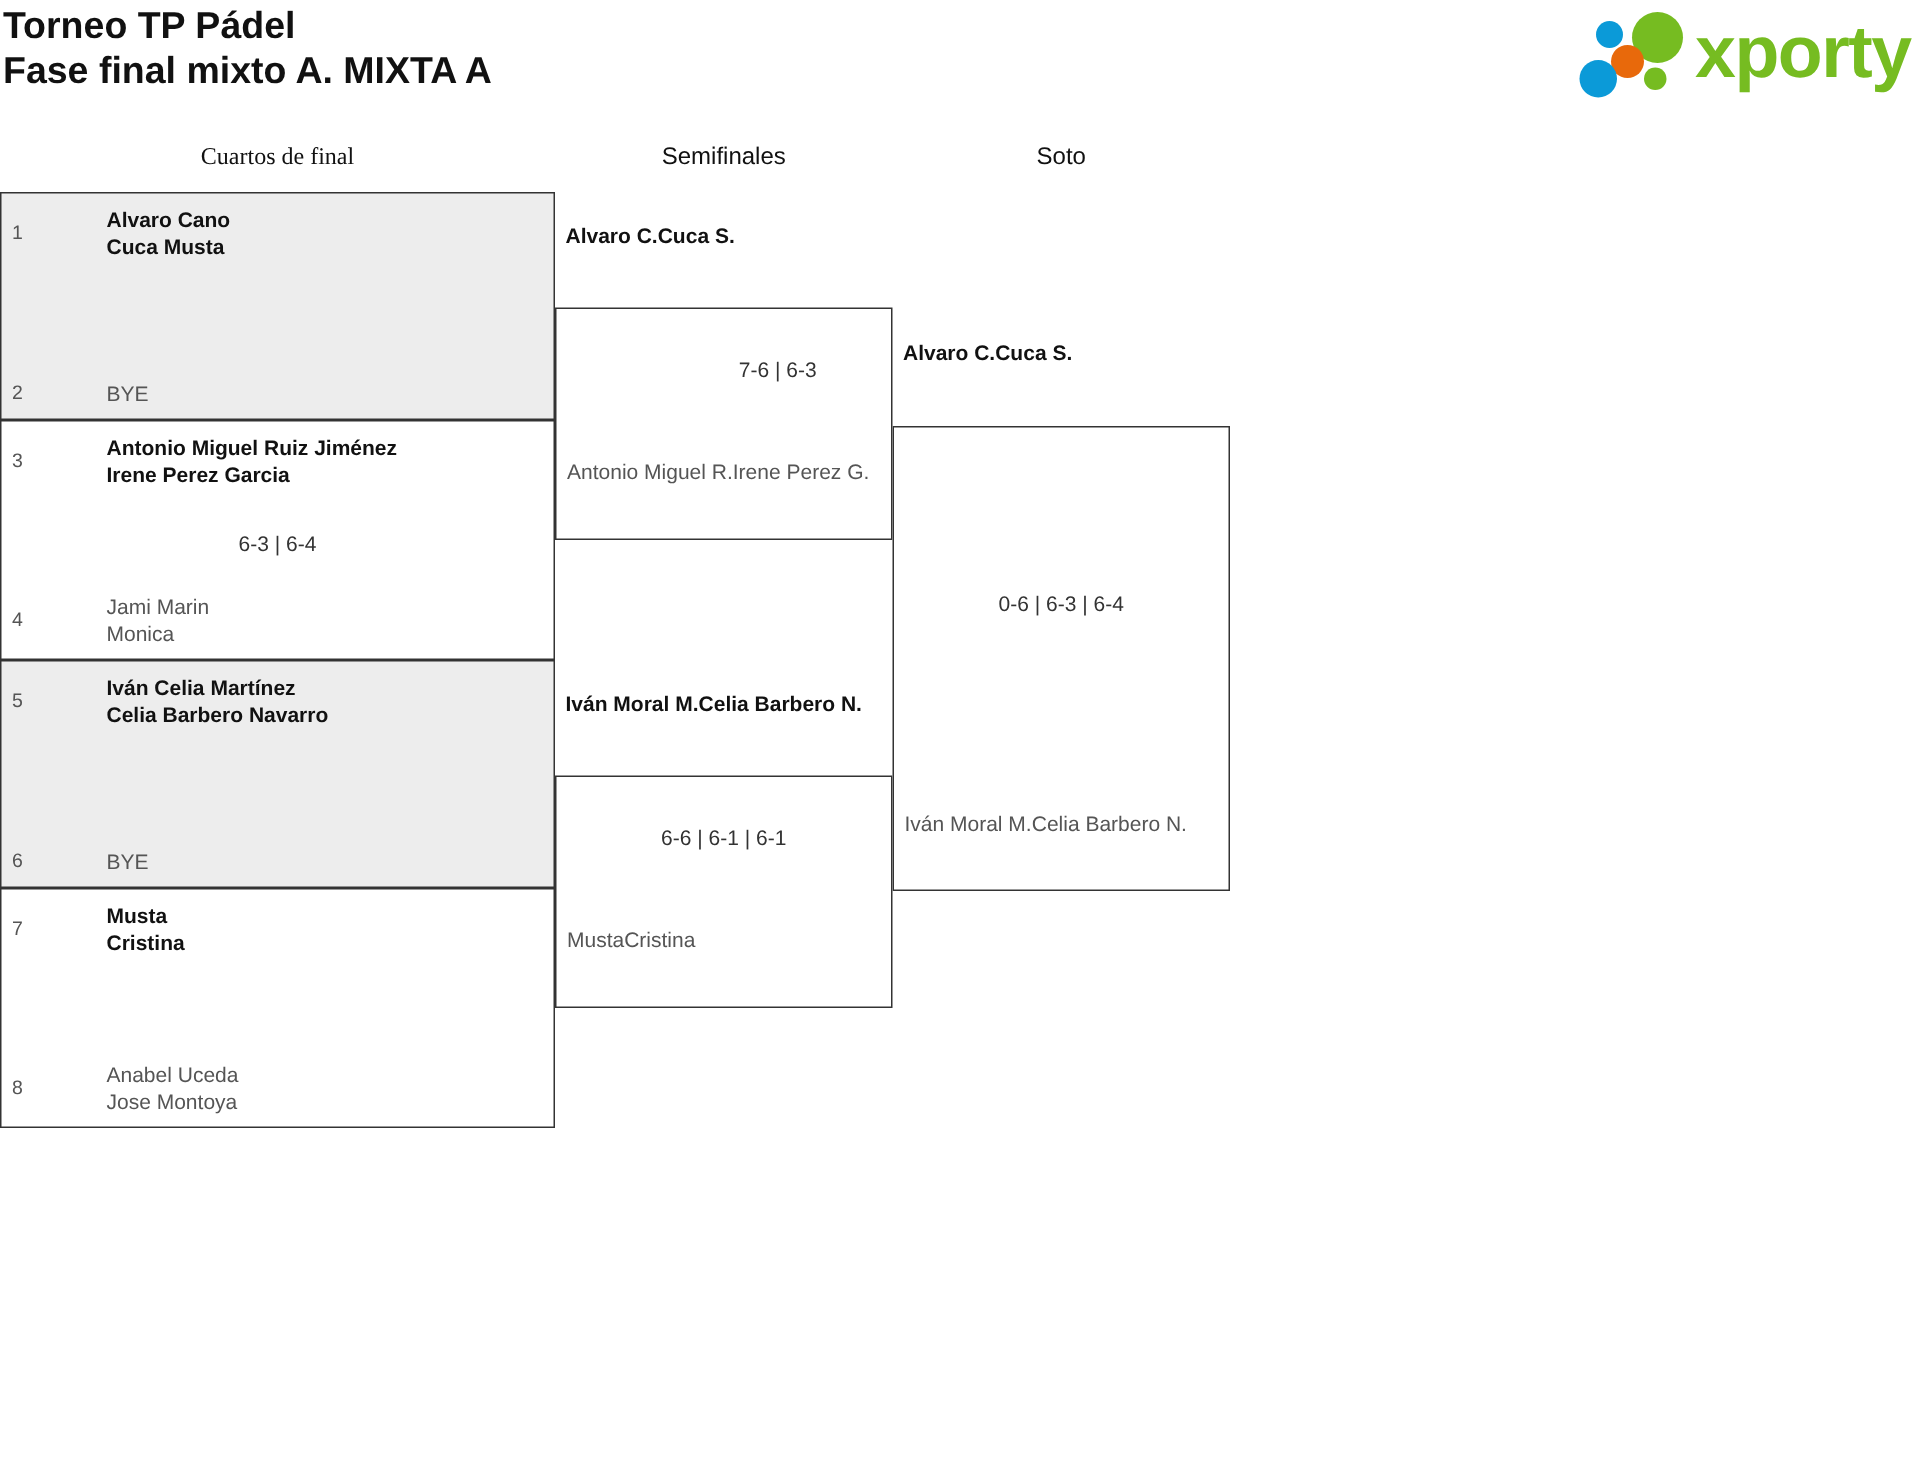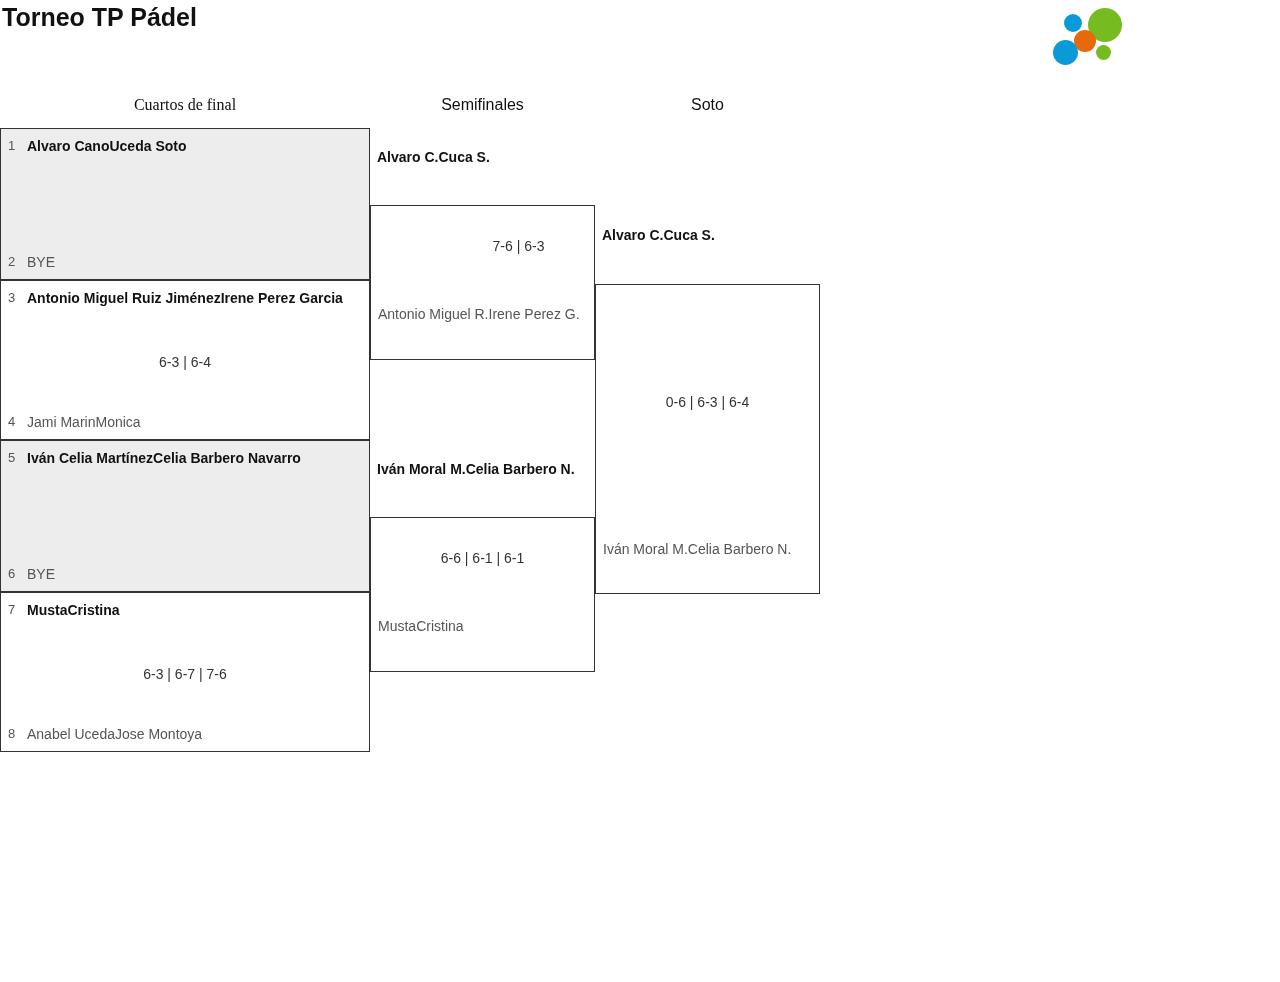--- a/index.html
+++ b/index.html
@@ -104,22 +104,23 @@
     width: 19px;
     flex: 0 0 19px;
     font-size: 13px;
     color: #555555;
     text-align: left;
     line-height: 18px;
   }
 
   .players {
     display: flex;
-    flex-direction: row;
+    flex-direction: column;
     line-height: 18px;
+    margin-left: 44px;
   }
   .pl {
     font-size: 14px;
     white-space: nowrap;
   }
   .winner .pl { font-weight: bold; color: #111111; }
   .loser  .pl { font-weight: normal; color: #555555; }
   .bye .pl { font-weight: normal; color: #555555; font-size: 14px; }
 
   .score {
@@ -149,46 +150,48 @@
   .adv-label.winner .pl { font-weight: bold; color: #111111; }
   .adv-label.loser  .pl { font-weight: normal; color: #555555; }
 </style>
 </head>
 <body>
 
 <div id="header">
 
   <div id="title-block">
     <div class="title-line">Torneo TP Pádel</div>
+    <div class="title-line">Fase final mixto A. MIXTA A</div>
   </div>
 
   <div id="logo">
     <div id="logo-dots">
       <span class="dot d1" style="background: rgb(11, 154, 216);"></span>
       <span class="dot d2" style="background: rgb(118, 188, 33);"></span>
       <span class="dot d3" style="background: rgb(232, 105, 11);"></span>
       <span class="dot d4" style="background: rgb(11, 154, 216);"></span>
       <span class="dot d5" style="background: rgb(118, 188, 33);"></span>
     </div>
+    <div id="logo-word" style="color: rgb(118, 188, 33);">xporty</div>
   </div>
 
 </div>
 
 <div class="round-header" id="round-header-0">Cuartos de final</div>
 <div class="round-header" id="round-header-1">Semifinales</div>
 <div class="round-header" id="round-header-2">Soto</div>
 
 <div id="bracket">
 
   <div class="match r0 shaded" style="top:128px;height:152px;">
     <div class="team top">
       <span class="seed">1</span>
       <span class="players winner">
         <span class="pl">Alvaro Cano</span>
-        <span class="pl">Uceda Soto</span>
+        <span class="pl">Cuca Musta</span>
       </span>
     </div>
     <div class="score" style="top:108px;"></div>
     <div class="team bottom">
       <span class="seed">2</span>
       <span class="players bye">
         <span class="pl">BYE</span>
       </span>
     </div>
   </div>
@@ -229,21 +232,20 @@
   </div>
 
   <div class="match r0" style="top:592px;height:160px;">
     <div class="team top">
       <span class="seed">7</span>
       <span class="players winner">
         <span class="pl">Musta</span>
         <span class="pl">Cristina</span>
       </span>
     </div>
-    <div class="score" style="top:73px;">6-3 | 6-7 | 7-6</div>
     <div class="team bottom">
       <span class="seed">8</span>
       <span class="players loser">
         <span class="pl">Anabel Uceda</span>
         <span class="pl">Jose Montoya</span>
       </span>
     </div>
   </div>
 
   <div class="adv-label winner" style="left:377px;top:148px;">

